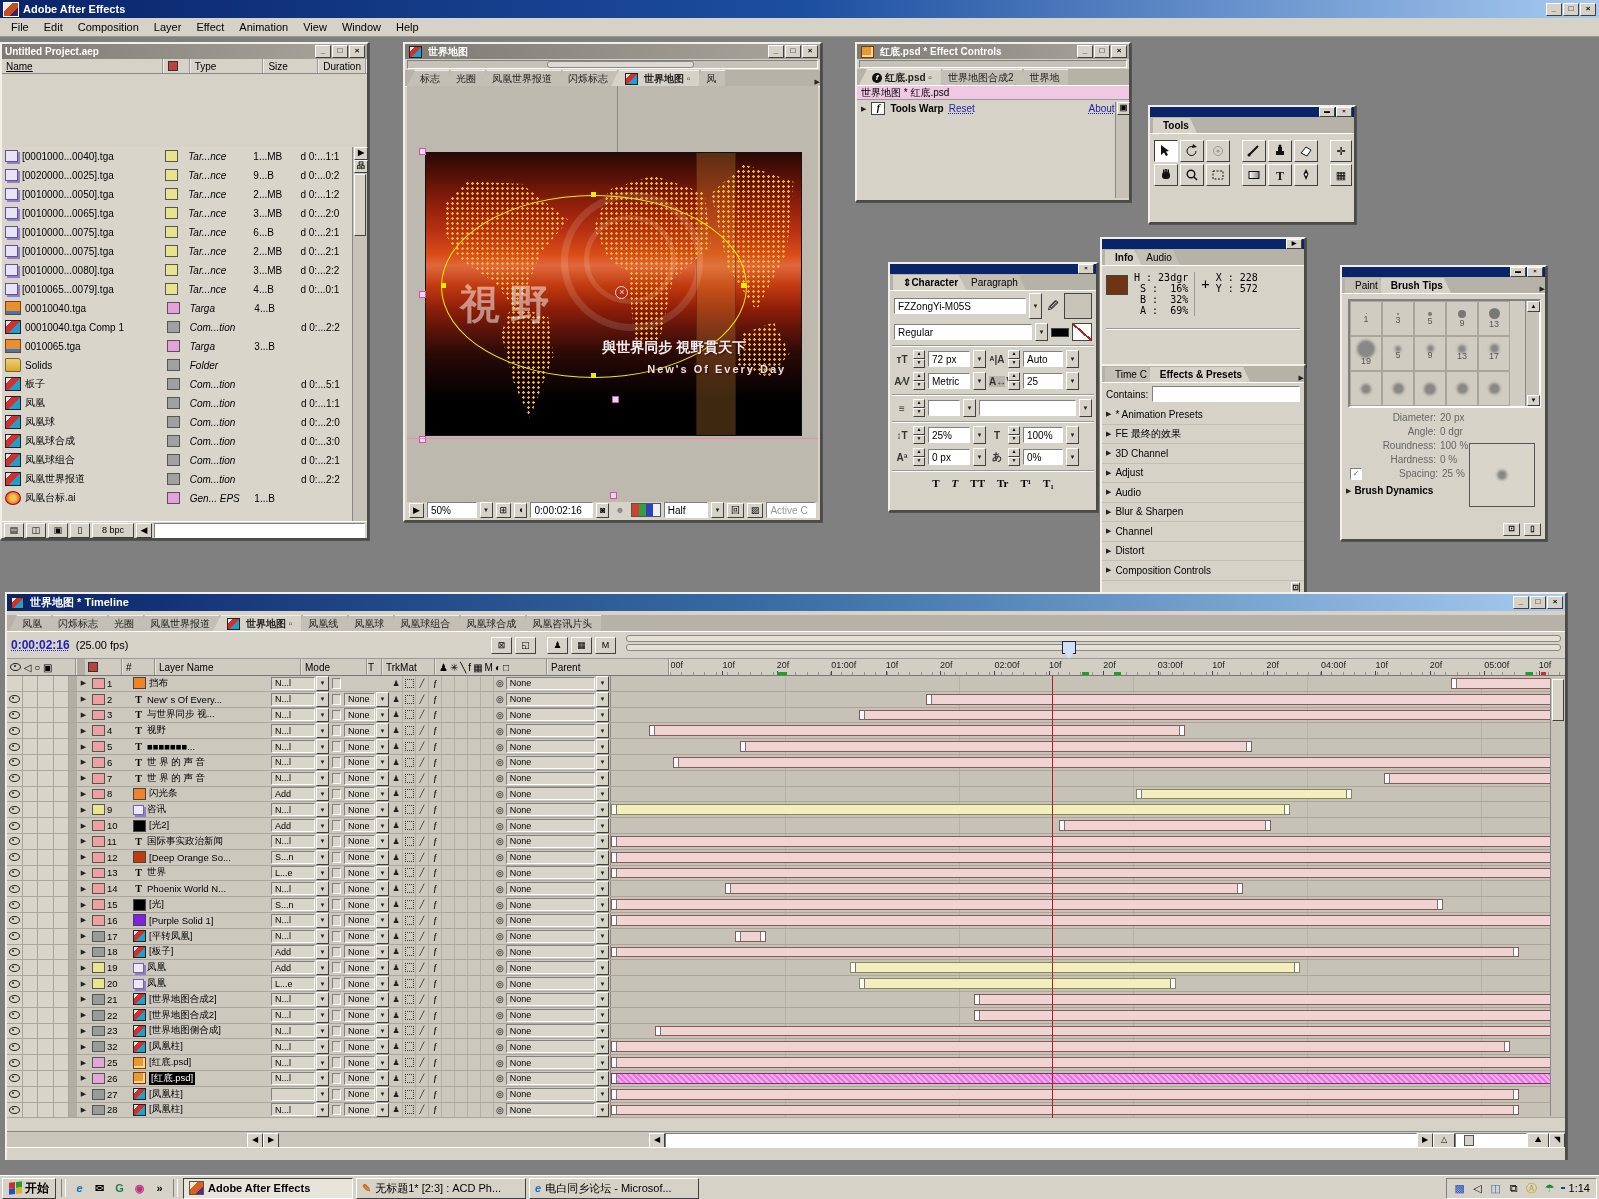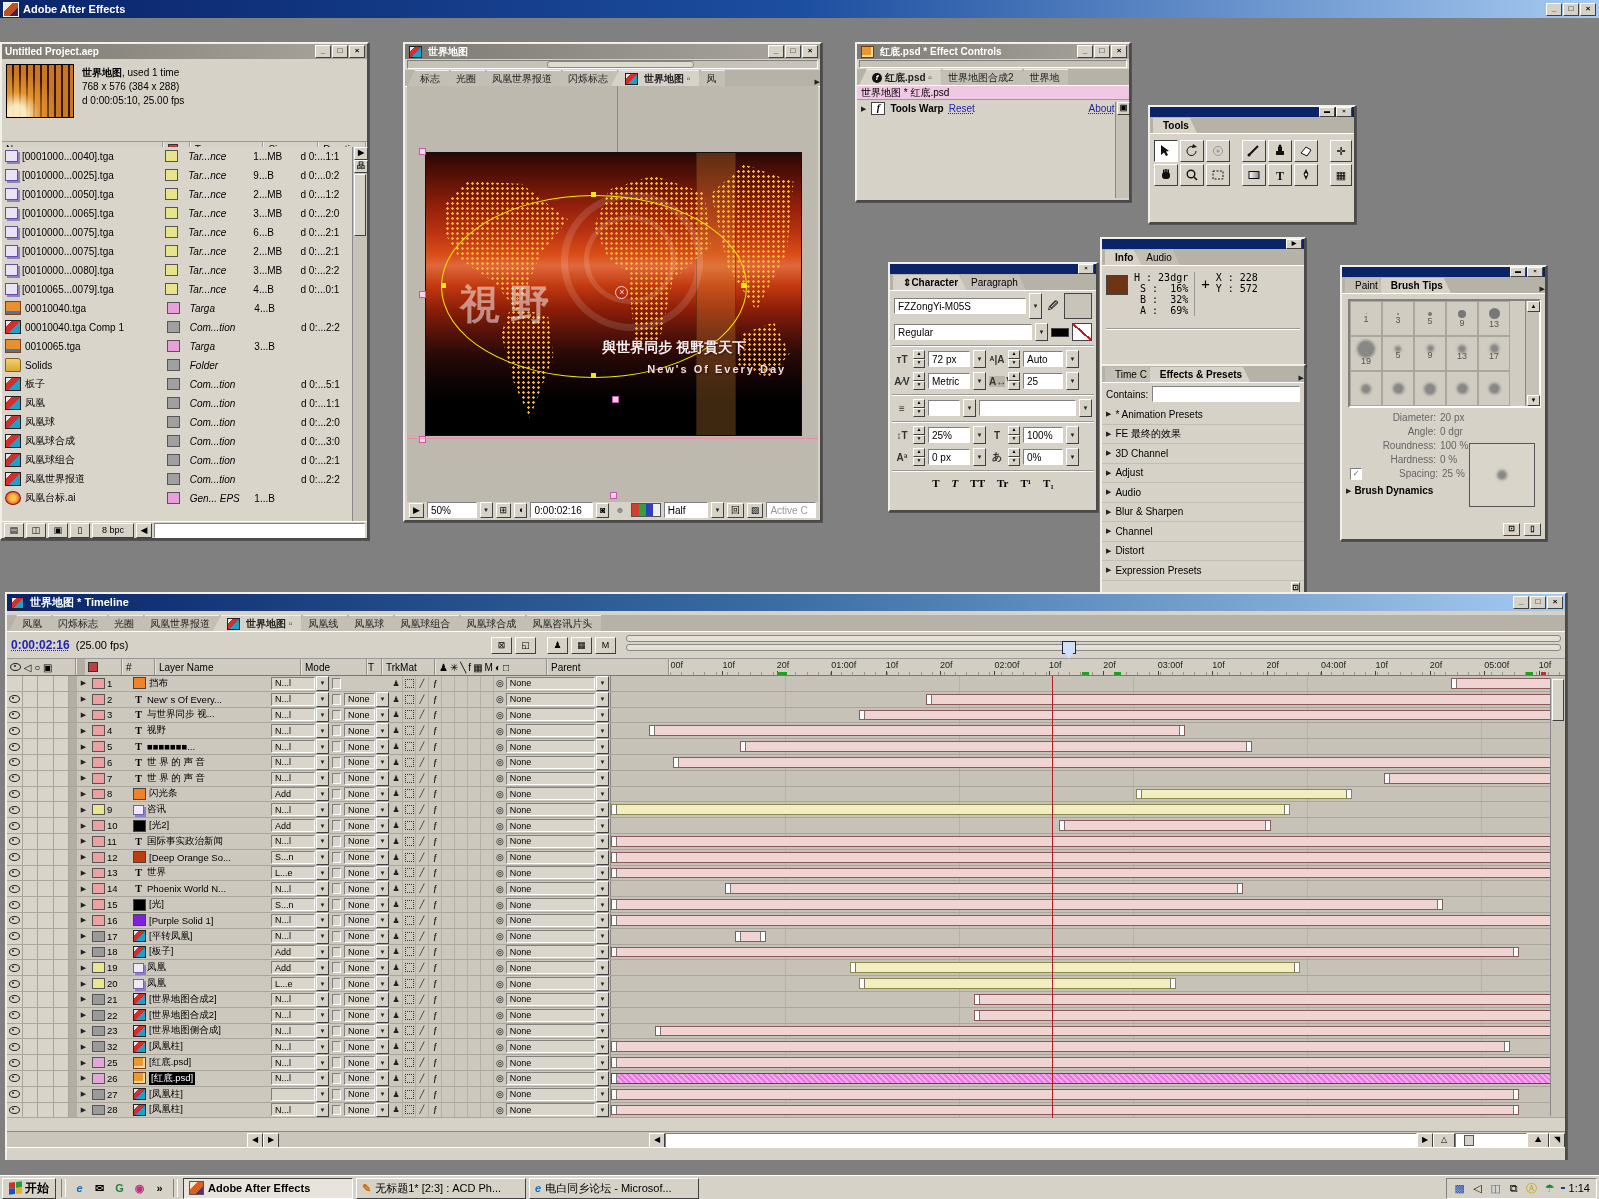--- a/index.html
+++ b/index.html
@@ -211,37 +211,40 @@
   <div id="titlebar">
     <span class="appicon"></span>
     <span>Adobe After Effects</span>
     <span class="wbtns">
       <span class="wbtn">_</span>
       <span class="wbtn">□</span>
       <span class="wbtn">×</span>
     </span>
   </div>
 
+  <div id="menubar">
+      <span class="mi">File</span>
+      <span class="mi">Edit</span>
+      <span class="mi">Composition</span>
+      <span class="mi">Layer</span>
+      <span class="mi">Effect</span>
+      <span class="mi">Animation</span>
+      <span class="mi">View</span>
+      <span class="mi">Window</span>
+      <span class="mi">Help</span>
+    </div>
 
   <div class="panel" id="project">
     <div class="ptitle">
       <span>Untitled Project.aep</span>
       <span class="wbtns">
         <span class="wbtn">_</span>
         <span class="wbtn">□</span>
         <span class="wbtn">×</span>
       </span>
-    </div>
-    <div id="proj-info">
-      <div id="proj-thumb"></div>
-      <div id="proj-lines">
-        <div><b>世界地图</b><span>, used 1 time</span></div>
-        <div>768 x 576  (384 x 288)</div>
-        <div>d 0:00:05:10, 25.00 fps</div>
-      </div>
     </div>
     <div id="proj-header">
         <span class="hc" style="width:176px;text-decoration:underline">Name</span>
         <span class="hc" style="width:20px">
           <span style="width:8px;height:8px;background:#c04040;border:1px solid #333"></span>
         </span>
         <span class="hc" style="width:74px">Type</span>
         <span class="hc" style="width:52px">Size</span>
         <span class="hc" style="flex:1">Duration</span>
       </div>
@@ -249,21 +252,21 @@
  <div class="prow">
    <span class="pic ic-seq"></span>
    <span class="pname">[0001000...0040].tga</span>
    <span class="plab" style="background:#e8e48c"></span>
    <span class="ptype">Tar...nce</span>
    <span class="psize">1...MB</span>
    <span class="pdur">d 0:...1:1</span>
  </div>
  <div class="prow">
    <span class="pic ic-seq"></span>
-   <span class="pname">[0010000...0025].tga</span>
+   <span class="pname">[0020000...0025].tga</span>
    <span class="plab" style="background:#e8e48c"></span>
    <span class="ptype">Tar...nce</span>
    <span class="psize">9...B</span>
    <span class="pdur">d 0:...0:2</span>
  </div>
  <div class="prow">
    <span class="pic ic-seq"></span>
    <span class="pname">[0010000...0050].tga</span>
    <span class="plab" style="background:#e8e48c"></span>
    <span class="ptype">Tar...nce</span>
@@ -834,21 +837,21 @@
         <div class="eprow">
           <span class="arr">▶</span>
           <span>Channel</span>
         </div>
         <div class="eprow">
           <span class="arr">▶</span>
           <span>Distort</span>
         </div>
         <div class="eprow">
           <span class="arr">▶</span>
-          <span>Expression Presets</span>
+          <span>Composition Controls</span>
         </div>
       </div>
     <div style="position:absolute;bottom:2px;right:4px"><span class="wbtn" style="width:16px">⊡</span></div>
   </div>
 
   <div class="panel" id="paintP">
     <div class="ptitle thin">
       <span class="wbtns">
           <span class="wbtn" style="height:8px;font-size:6px;line-height:6px">▬</span>
           <span class="wbtn" style="height:8px;font-size:6px;line-height:6px">×</span>

